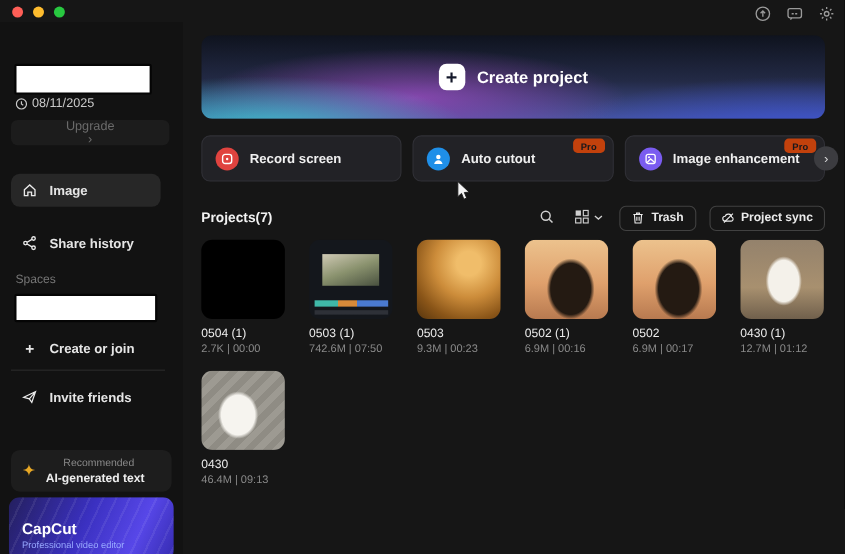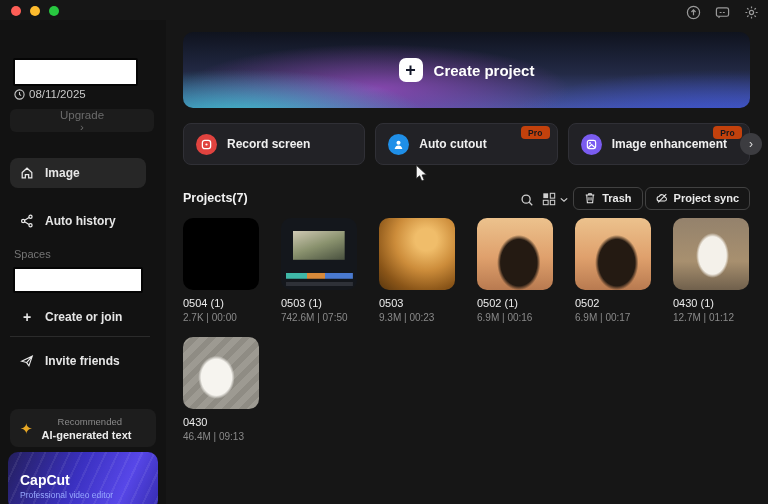--- a/index.html
+++ b/index.html
@@ -87,21 +87,21 @@
   .pro-badge { position:absolute; top:2px; right:7px; background:#c2410c; color:#15171c; font-size:8.5px;
                font-weight:bold; padding:1.5px 7px; border-radius:4px; letter-spacing:.2px; }
   .next-circle { position:absolute; left:740px; top:133px; width:22px; height:22px; border-radius:50%;
                  background:#3c3c40; border:none; color:#dcdcdc; font-size:12px; cursor:pointer;
                  display:flex; align-items:center; justify-content:center; padding-bottom:1px; }
 
   
   .proj-header { position:absolute; left:183px; top:186px; width:567px; height:24px;
                  display:flex; align-items:center; justify-content:space-between; }
   .proj-title { font-size:12.5px; font-weight:bold; color:#f2f2f2; }
-  .proj-controls { display:flex; align-items:flex-end; gap:2px; }
+  .proj-controls { display:flex; align-items:flex-start; gap:12px; }
   .icon-btn { background:none; border:none; color:#cfcfcf; cursor:pointer; display:flex; align-items:center;
               gap:4px; padding:3px; }
   .icon-btn svg { width:14px; height:14px; }
   .chev-small svg { width:8px; height:8px; }
   .pill-btn { display:flex; align-items:center; gap:6px; height:23px; padding:0 10px; background:none;
               border:1px solid #414141; border-radius:6px; color:#eaeaea; font-size:11px; font-weight:bold;
               cursor:pointer; font-family:inherit; }
   .pill-btn svg { width:12px; height:12px; }
 
   
@@ -188,21 +188,21 @@
       <span>Image</span>
     </button>
 
     <button class="side-btn share">
       <svg viewBox="0 0 16 16" fill="none" stroke="#eaeaea" stroke-width="1.4">
         <circle cx="12" cy="3.2" r="1.8"></circle>
           <circle cx="3.6" cy="8" r="1.8"></circle>
           <circle cx="12" cy="12.8" r="1.8"></circle>
         <path d="M5.3 7.1l5-3M5.3 8.9l5 3"></path>
       </svg>
-      <span>Auto history</span>
+      <span>Share history</span>
     </button>
 
     <div class="spaces-label">Spaces</div>
     <span class="redact space-box"></span>
 
     <button class="side-btn join">
       <span class="plus-glyph">+</span>
       <span>Create or join</span>
     </button>
 

